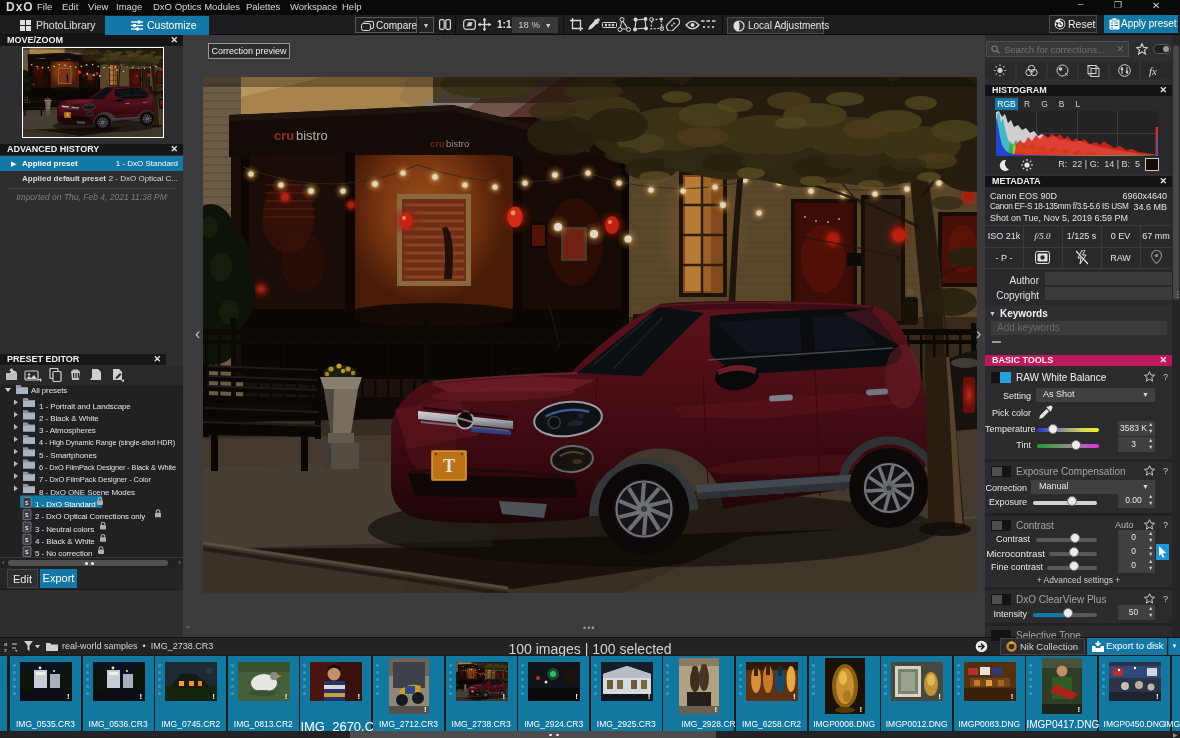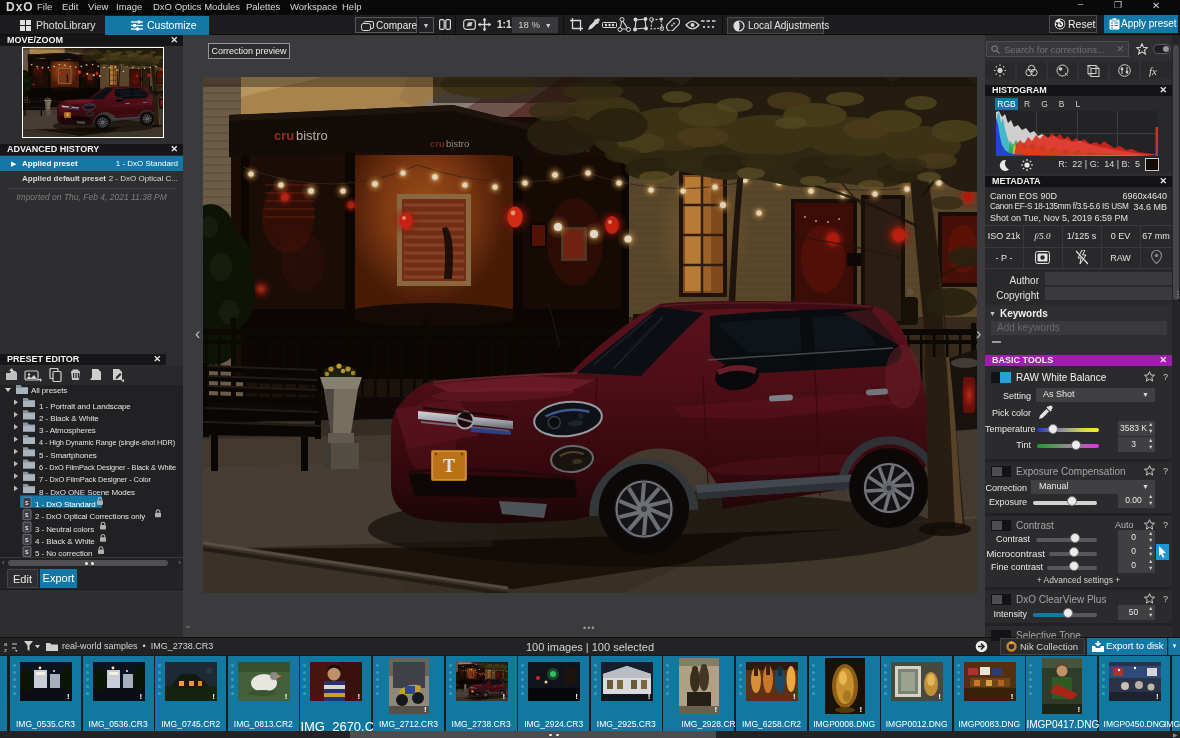--- a/index.html
+++ b/index.html
@@ -1114,21 +1114,21 @@
 <span style="position:absolute;left:14px;top:88px;width:40px;text-align:right;font-size:10px">Author</span>
 <div style="position:absolute;left:60px;top:85px;width:131px;height:13px;background:#3a3a3c"></div>
 <span style="position:absolute;left:4px;top:103px;width:50px;text-align:right;font-size:10px">Copyright</span>
 <div style="position:absolute;left:60px;top:100px;width:131px;height:13px;background:#3a3a3c"></div>
 </div>
 <div class="abs" style="left:989px;top:310px;color:#c8c8c8;font-size:7px">▼</div>
 <div class="abs" style="left:1000px;top:308px;color:#f0f0f0;font-size:10px;font-weight:bold">Keywords</div>
 <div class="abs" style="left:991px;top:321px;width:176px;height:14px;background:#3a3a3c;color:#69696b;font-size:10px;padding:1px 0 0 6px">Add keywords</div>
 <div class="abs" style="left:992px;top:341px;width:9px;height:2px;background:#9a9a9a"></div>
 
-<div class="abs hdr" style="left:985px;top:355px;width:187px;background:#a21caf">BASIC TOOLS<span class="x">✕</span></div>
+<div class="abs hdr" style="left:985px;top:355px;width:187px;background:#be185d">BASIC TOOLS<span class="x">✕</span></div>
 <div class="abs" style="left:985px;top:366px;width:187px;height:271px;background:#2b2b2d;font-size:9px;color:#e8e8e8">
 
 <div style="position:absolute;left:6px;top:6px;width:20px;height:11px;background:#131315"></div>
 <div style="position:absolute;left:15px;top:6px;width:11px;height:11px;background:#25a0d8"></div>
 <span style="position:absolute;left:31px;top:6px;font-size:10px;color:#f2f2f2">RAW White Balance</span>
 <svg style="position:absolute;left:159px;top:5px" width="11" height="11" viewBox="0 0 14 14">
       <path d="M7 0.8 L8.8 5 L13.4 5.4 L9.9 8.4 L11 12.9 L7 10.4 L3 12.9 L4.1 8.4 L0.6 5.4 L5.2 5 Z" fill="none" stroke="#d0d0d0" stroke-width="1.2"></path>
     </svg>
 <span style="position:absolute;left:178px;top:6px;color:#c8c8c8">?</span>
 <span style="position:absolute;left:14px;top:25px;width:32px;text-align:right">Setting</span>
@@ -1226,21 +1226,21 @@
     <path d="M11 10 l2.5 0 l-1.25 2 z" fill="#d0d0d0"></path>
   </svg>
 <svg class="abs" style="left:24px;top:641px" width="18" height="11" viewBox="0 0 18 11">
     <path d="M0 0 H9 L5.5 4.5 V10 L3.5 8.5 V4.5 Z" fill="#d0d0d0"></path>
     <path d="M11 4 l5 0 l-2.5 3.5 z" fill="#d0d0d0"></path>
   </svg>
 <svg class="abs" style="left:46px;top:642px" width="12" height="9" viewBox="0 0 12 9">
     <path d="M0 1 h4 l1.5 1.5 H12 V9 H0 Z" fill="#d0d0d0"></path>
   </svg>
 <div class="abs" style="left:62px;top:641px;color:#d4d4d4;font-size:9px">real-world samples&nbsp; •&nbsp; IMG_2738.CR3</div>
-<div class="abs" style="left:490px;top:641px;width:200px;text-align:center;color:#d4d4d4;font-size:11px">100 images | 100 selected</div>
+<div class="abs" style="left:490px;top:641px;width:200px;text-align:center;color:#d4d4d4;font-size:14px">100 images | 100 selected</div>
 <svg class="abs" style="left:975px;top:640px" width="13" height="13" viewBox="0 0 13 13">
     <circle cx="6.5" cy="6.5" r="5.8" fill="#ececec"></circle>
     <path d="M3 6.5 h5 M6 3.5 l3 3 -3 3" stroke="#232325" stroke-width="1.6" fill="none"></path>
   </svg>
 <div class="abs" style="left:1000px;top:638px;width:85px;height:17px;background:#2b2b2d;border:1px solid #454547;color:#d4d4d4;font-size:10px;line-height:15px">
 <svg width="11" height="11" style="position:absolute;left:5px;top:2px" viewBox="0 0 11 11">
       <circle cx="5.5" cy="5.5" r="4" fill="none" stroke="#c8882a" stroke-width="2.4"></circle>
       <path d="M5.5 0 L8 2 L5.5 3.5 L3 2 Z" fill="#e8a83a"></path>
     </svg>
 <span style="margin-left:19px;font-size:9.5px;white-space:nowrap">Nik Collection</span></div>

